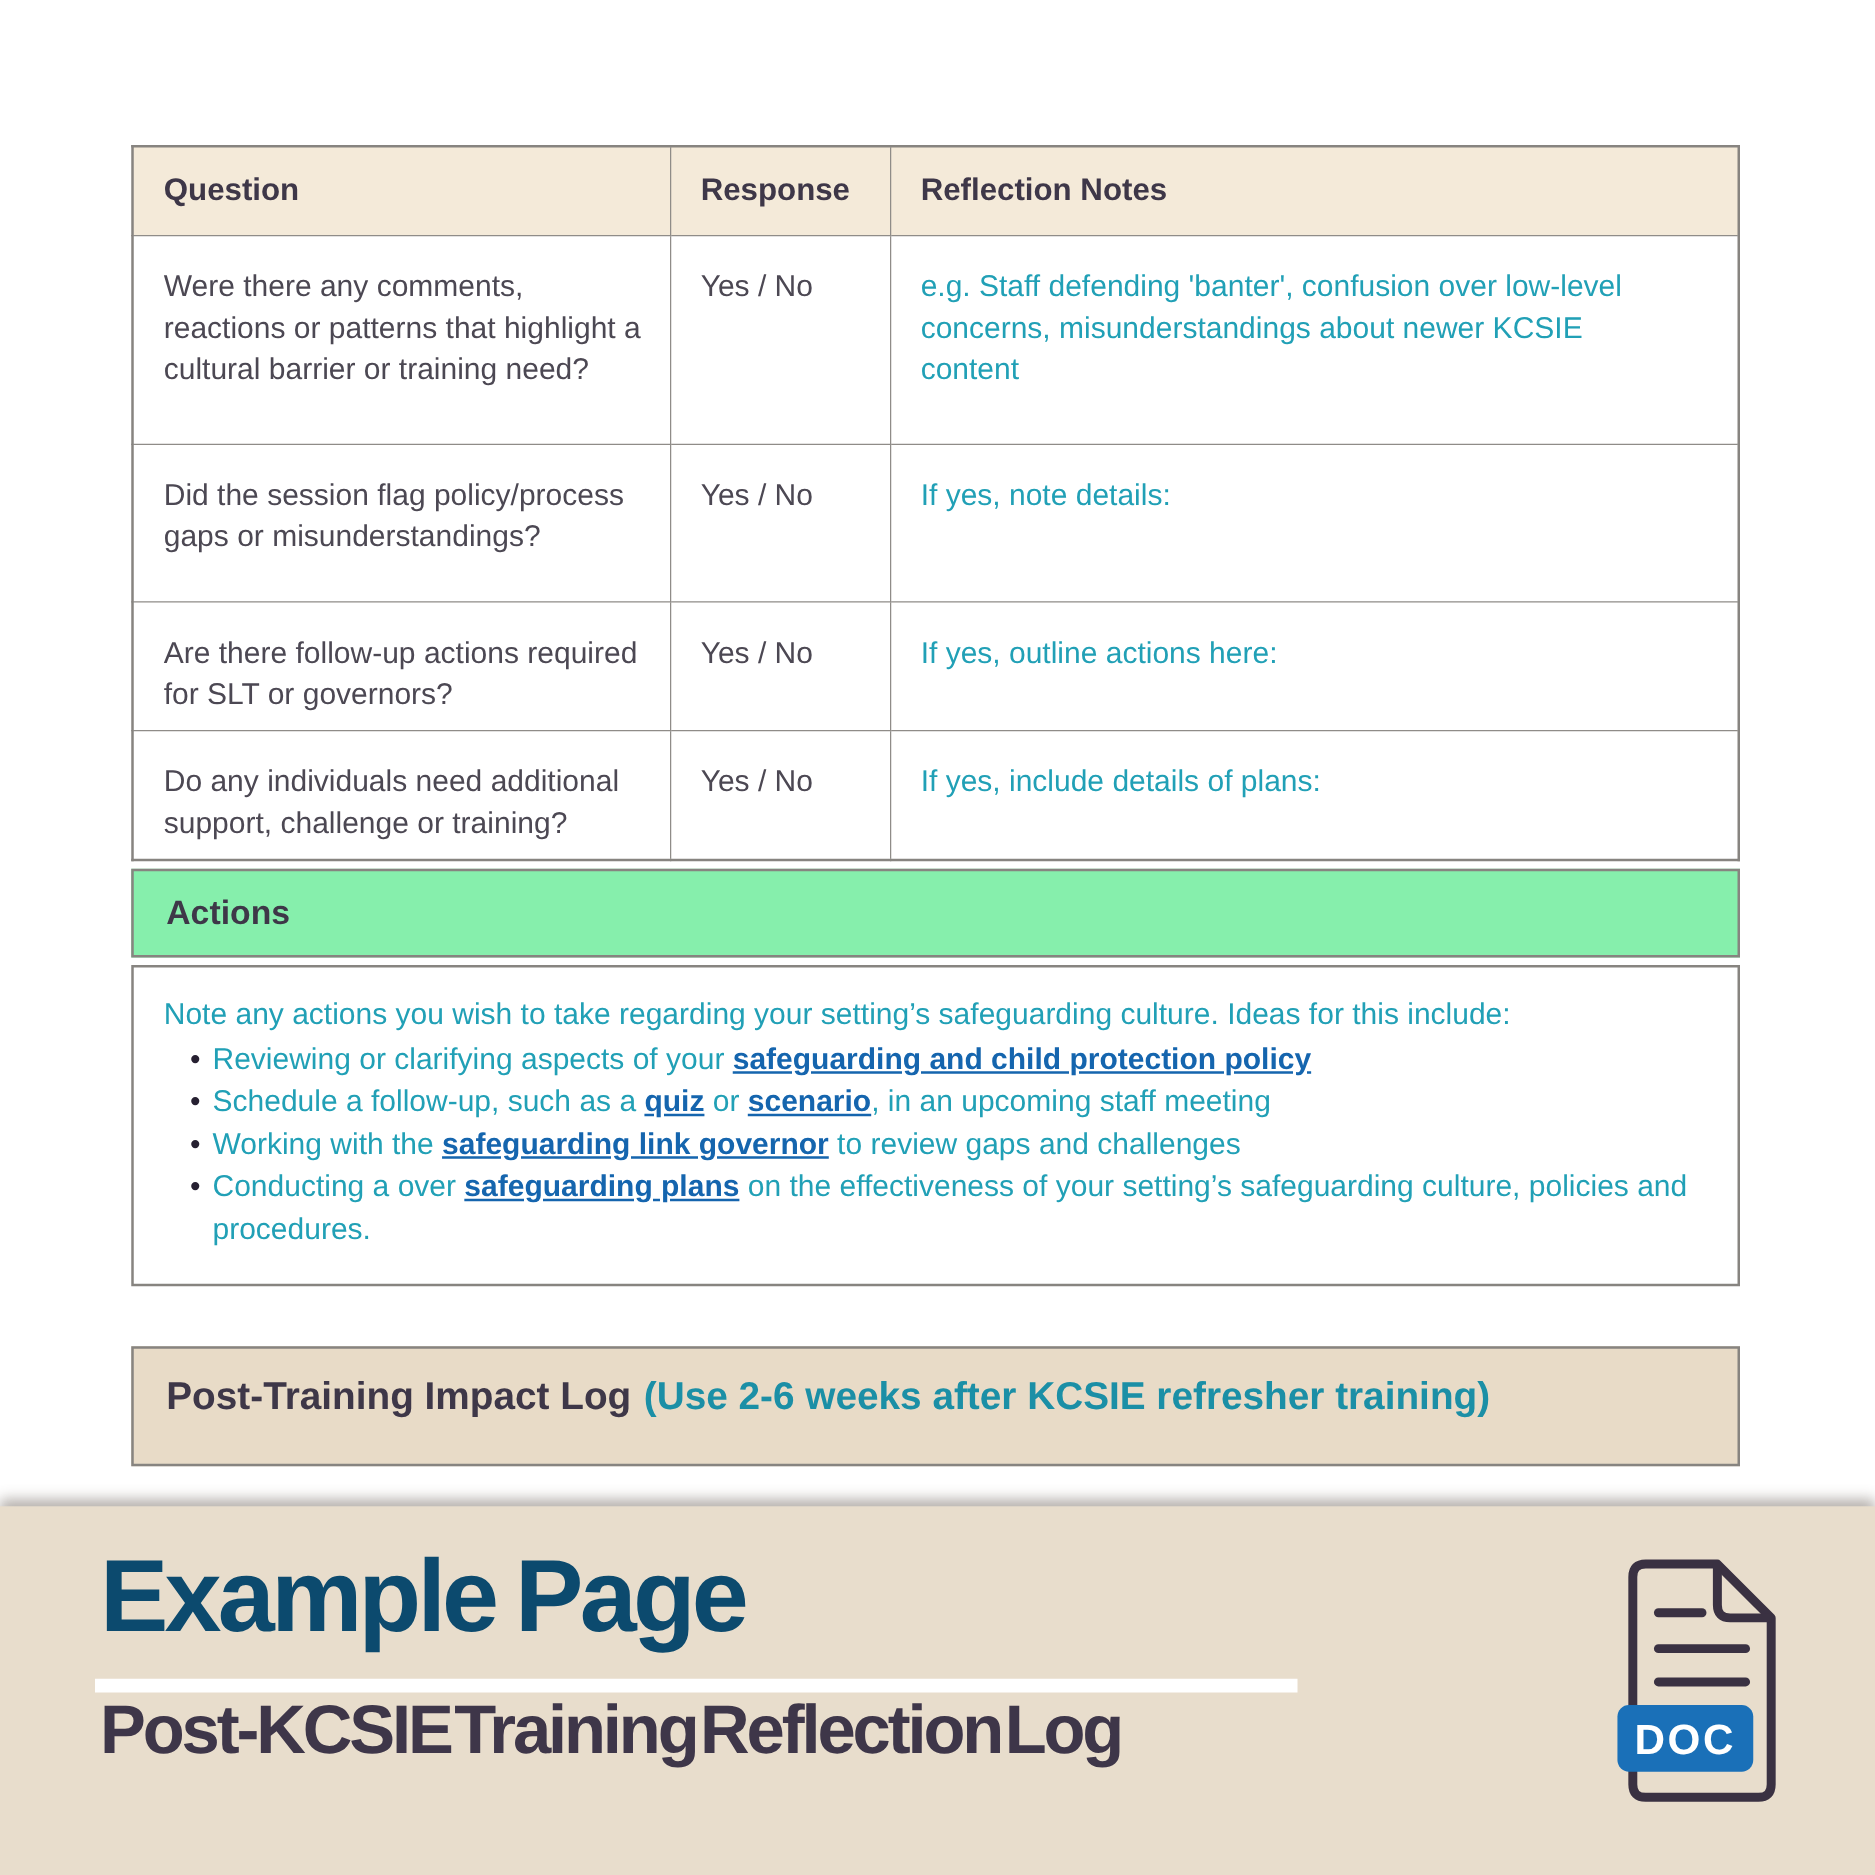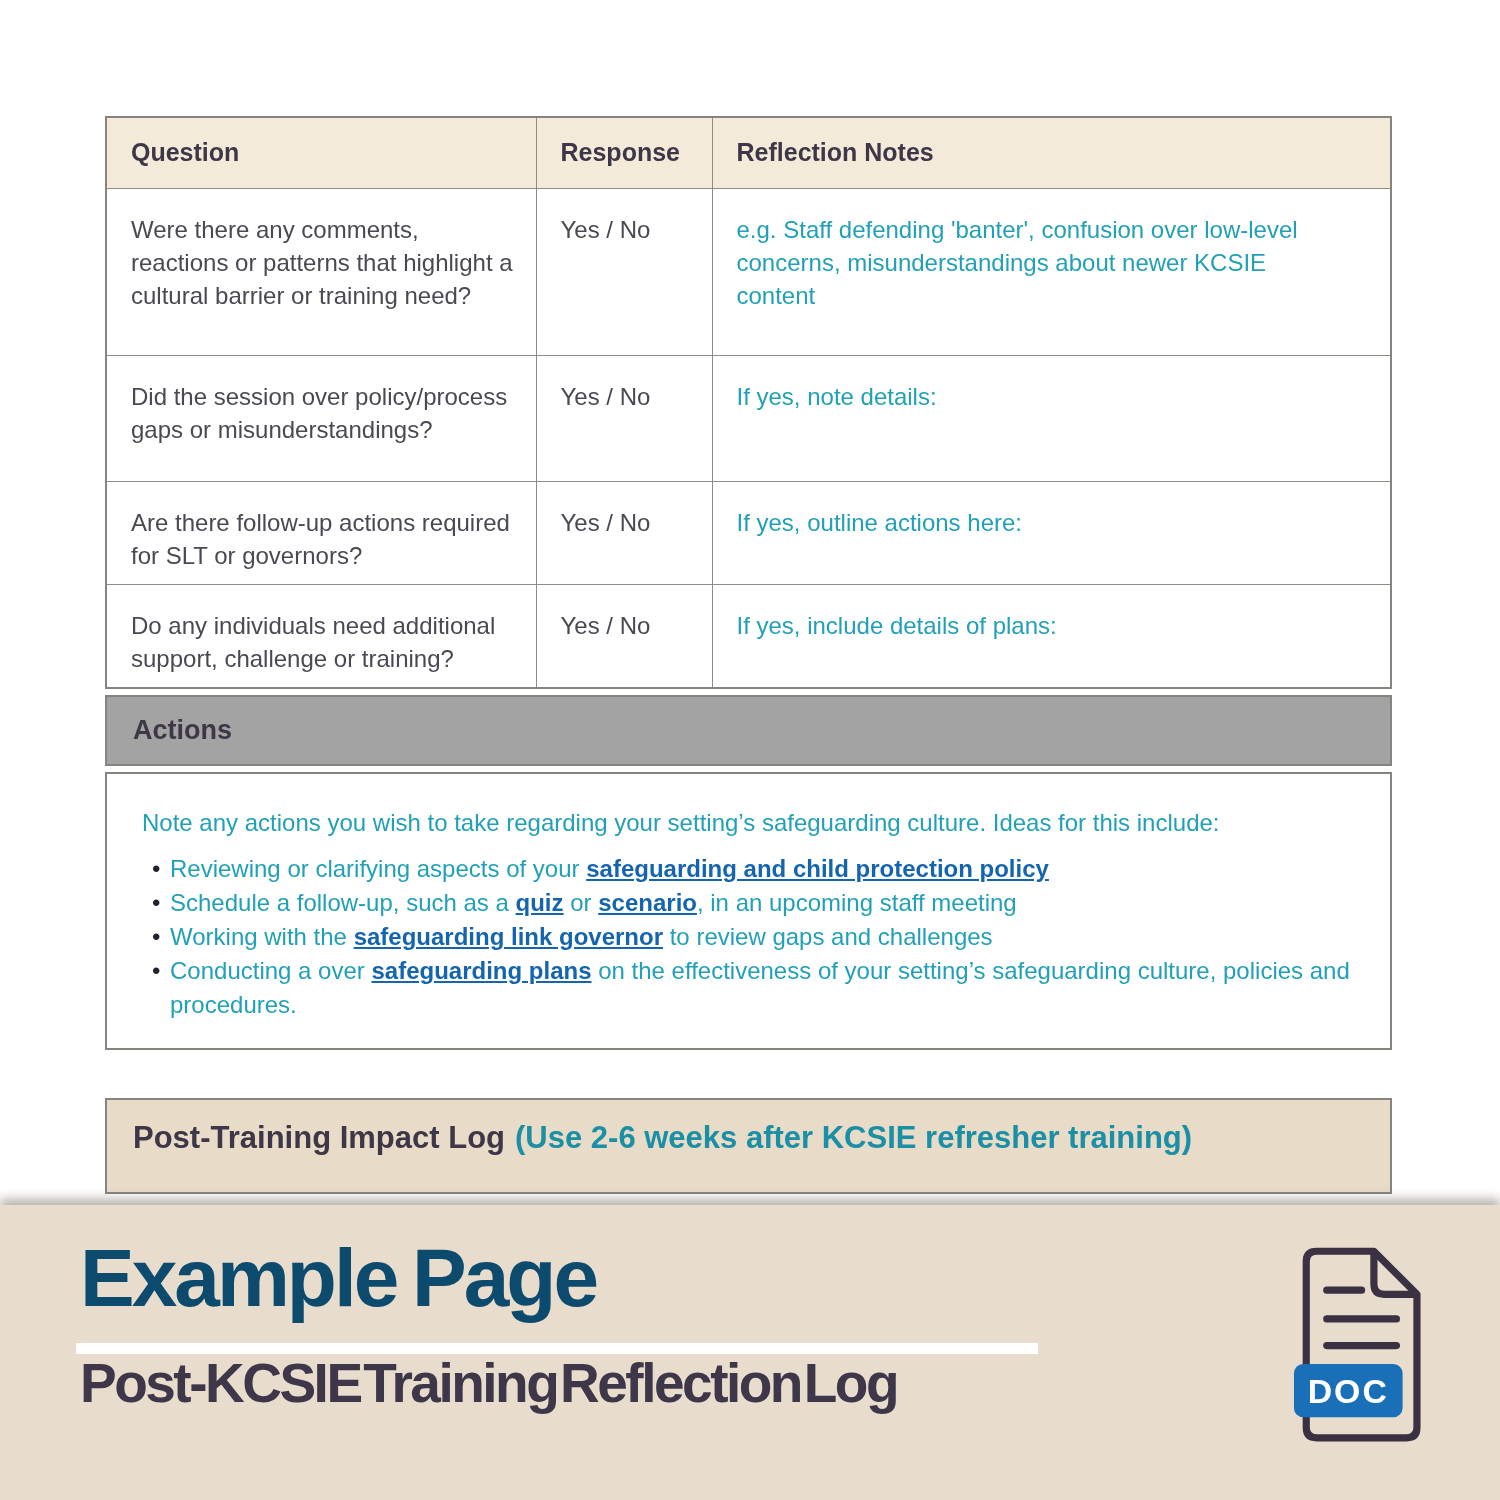--- a/index.html
+++ b/index.html
@@ -11,21 +11,21 @@
   }
 
   
   .doc { position:absolute; left:105px; top:110px; width:1287px; }
 
   .band {
     border:2px solid #878480; display:flex; align-items:center;
     padding-left:26px; font-weight:bold; color:#3e3748;
   }
   .band--dark  { background:#e8dbc7; height:82px; font-size:30px; }
-  .band--light { background:#a3a3a3; height:71px; font-size:27px; margin-top:6px; }
+  .band--light { background:#86efac; height:71px; font-size:27px; margin-top:6px; }
 
   table.qtable {
     border-collapse:collapse; table-layout:fixed; width:100%;
     margin-top:6px; border:2px solid #878480;
   }
   .qtable th, .qtable td {
     border:1px solid #8f8c88; vertical-align:top; text-align:left;
   }
   .qtable thead tr { background:#f4ead9; height:71px;margin-top:36px; }
   .qtable th { font-size:25px; font-weight:bold; color:#3e3748; padding:20px 14px 14px 24px; }
@@ -34,21 +34,21 @@
   .qtable tr.h1 { height:167px; }
   .qtable tr.h2 { height:126px; }
   .qtable tr.h3 { height:103px;margin-top:16px; }
   .qtable tr.h4 { height:104px; }
 
   .actions-body {
     border:2px solid #878480; background:#ffffff; margin-top:6px;
     min-height:250px; padding:20px 24px 26px 23px;
     font-size:24px; line-height:34px; color:#21a0b6;
   }
-  .actions-body .intro { margin:12px; }
+  .actions-body .intro { margin:1px; }
   .actions-body ul { list-style:none; margin:2px 0 0 0; padding:0; }
   .actions-body li { position:relative; padding-left:40px; }
   .actions-body li::before { content:"\2022"; position:absolute; left:22px; color:#262031; }
   .link { color:#1565ae; font-weight:bold; text-decoration:underline; }
 
   .band2 { margin-top:48px; height:96px; align-items:flex-start; padding-top:20px; font-size:31px; }
   .band2 .teal { color:#1b8fa6; margin-left:10px; white-space:nowrap; }
   .band2 .dark { white-space:nowrap; }
 
   
@@ -91,21 +91,21 @@
         <th>Reflection Notes</th>
       </tr>
     </thead>
     <tbody id="qrows">
         <tr class="h1">
           <td class="cell-question">Were there any comments, reactions or patterns that highlight a cultural barrier or training need?</td>
           <td class="cell-response">Yes / No</td>
           <td class="cell-notes">e.g. Staff defending 'banter', confusion over low-level concerns, misunderstandings about newer KCSIE content</td>
         </tr>
         <tr class="h2">
-          <td class="cell-question">Did the session over policy/process gaps or misunderstandings?</td>
+          <td class="cell-question">Did the session flag policy/process gaps or misunderstandings?</td>
           <td class="cell-response">Yes / No</td>
           <td class="cell-notes">If yes, note details:</td>
         </tr>
         <tr class="h3">
           <td class="cell-question">Are there follow-up actions required for SLT or governors?</td>
           <td class="cell-response">Yes / No</td>
           <td class="cell-notes">If yes, outline actions here:</td>
         </tr>
         <tr class="h4">
           <td class="cell-question">Do any individuals need additional support, challenge or training?</td>

